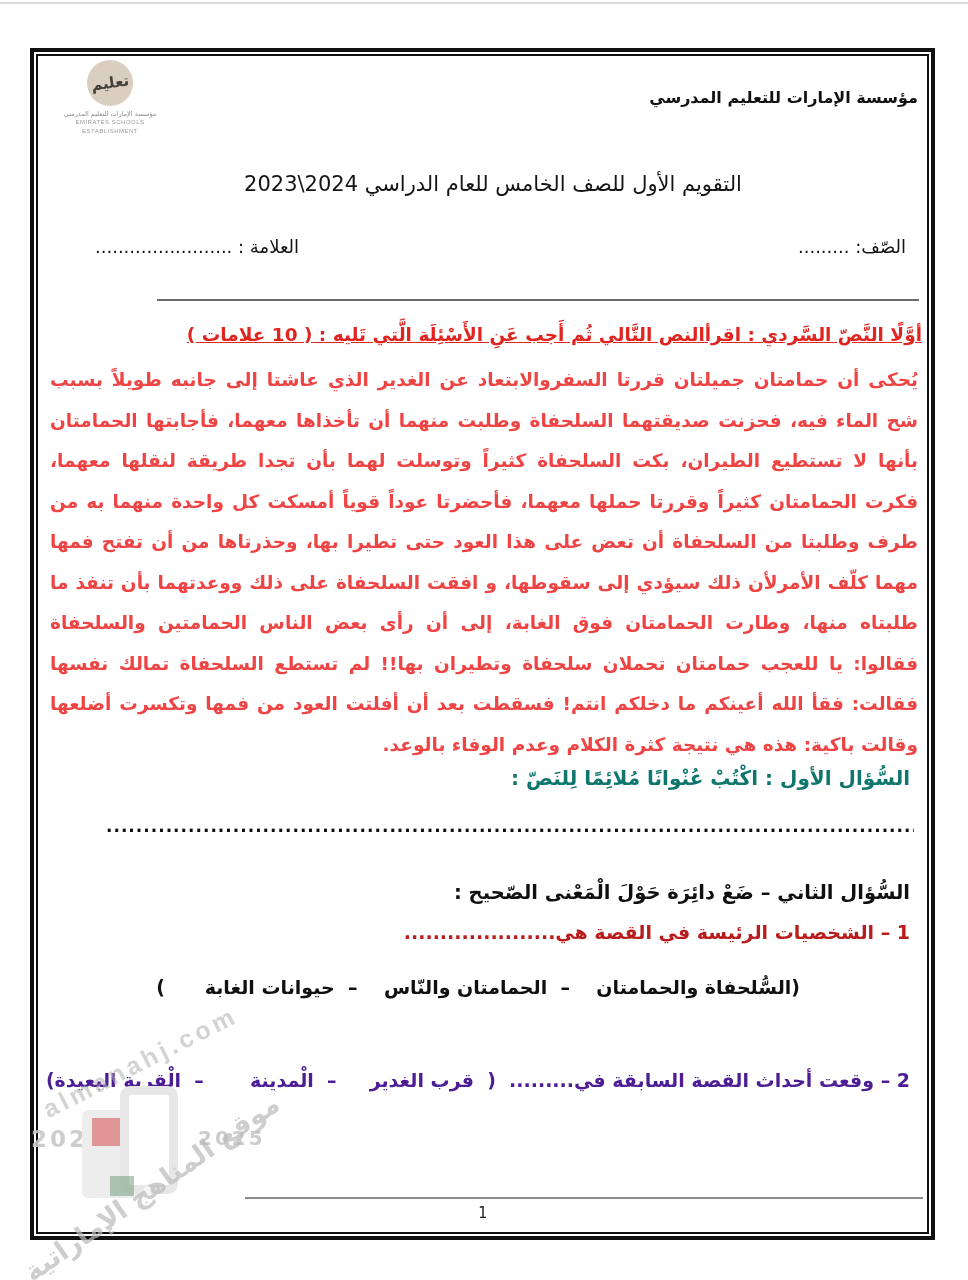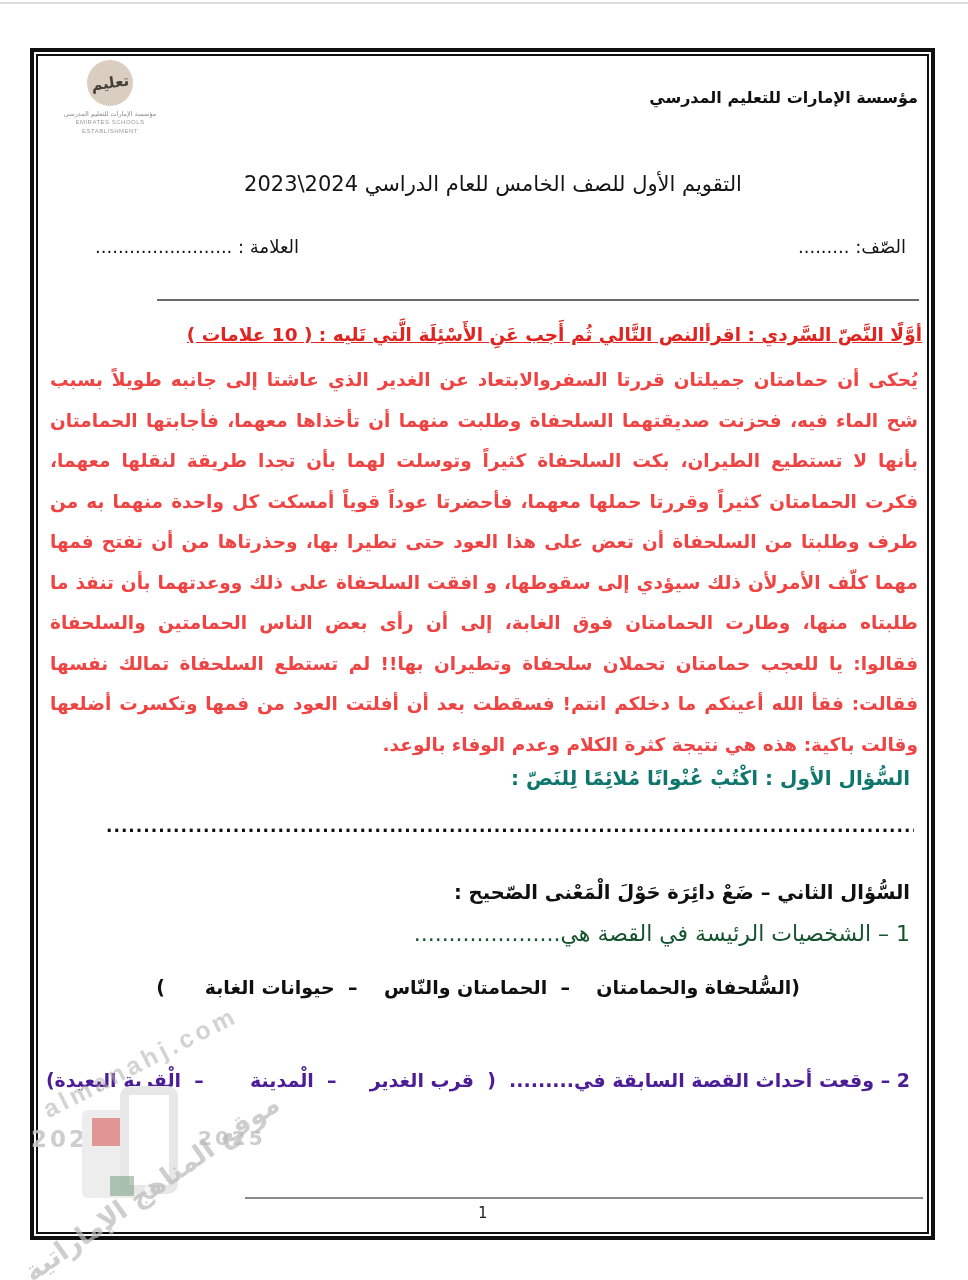--- a/index.html
+++ b/index.html
@@ -39,21 +39,21 @@
   .red-heading{position:absolute;top:324px;right:46px;left:40px;direction:rtl;
     font-size:18.5px;font-weight:bold;color:#e02420;text-decoration:underline;white-space:nowrap;}
   
   .story{position:absolute;top:360px;right:50px;left:50px;direction:rtl;text-align:justify;
     font-size:18.5px;font-weight:bold;color:#ef4444;line-height:40.5px;}
   
   .q1{position:absolute;top:766px;right:58px;direction:rtl;font-size:20px;font-weight:bold;color:#0f766e;}
   .q1-dots{position:absolute;top:816px;left:106px;right:54px;height:26px;overflow:hidden;
     font-size:17px;font-weight:bold;color:#101010;letter-spacing:1px;white-space:nowrap;direction:ltr;}
   .q2-heading{position:absolute;top:864px;right:58px;direction:rtl;font-size:19.5px;font-weight:bold;color:#101010;margin-top:17px;}
-  .q2-item1{position:absolute;top:921px;right:58px;direction:rtl;font-size:22px;font-weight:normal;color:#14532d;white-space:pre;}
+  .q2-item1{position:absolute;top:921px;right:58px;direction:rtl;font-size:19px;font-weight:bold;color:#b91c1c;white-space:pre;}
   .q2-options1{position:absolute;top:976px;right:168px;direction:rtl;font-size:19px;font-weight:bold;color:#101010;white-space:pre;}
   .q2-item2{position:absolute;top:1069px;right:58px;direction:rtl;font-size:19px;font-weight:bold;color:#4c1d95;white-space:pre;}
   
   .footer-line{position:absolute;top:1197px;left:245px;right:45px;height:2px;background:#8a8a8a;}
   .page-number{position:absolute;top:1204px;left:30px;width:905px;text-align:center;
     font-size:15px;color:#222;font-family:"DejaVu Sans Mono", monospace;}
   
   .wm{position:absolute;pointer-events:none;}
   .wm-site-en{left:38px;top:1098px;font-size:25px;font-weight:bold;color:rgba(175,175,175,0.55);
     letter-spacing:4px;transform:rotate(-27deg);transform-origin:0 0;white-space:nowrap;

